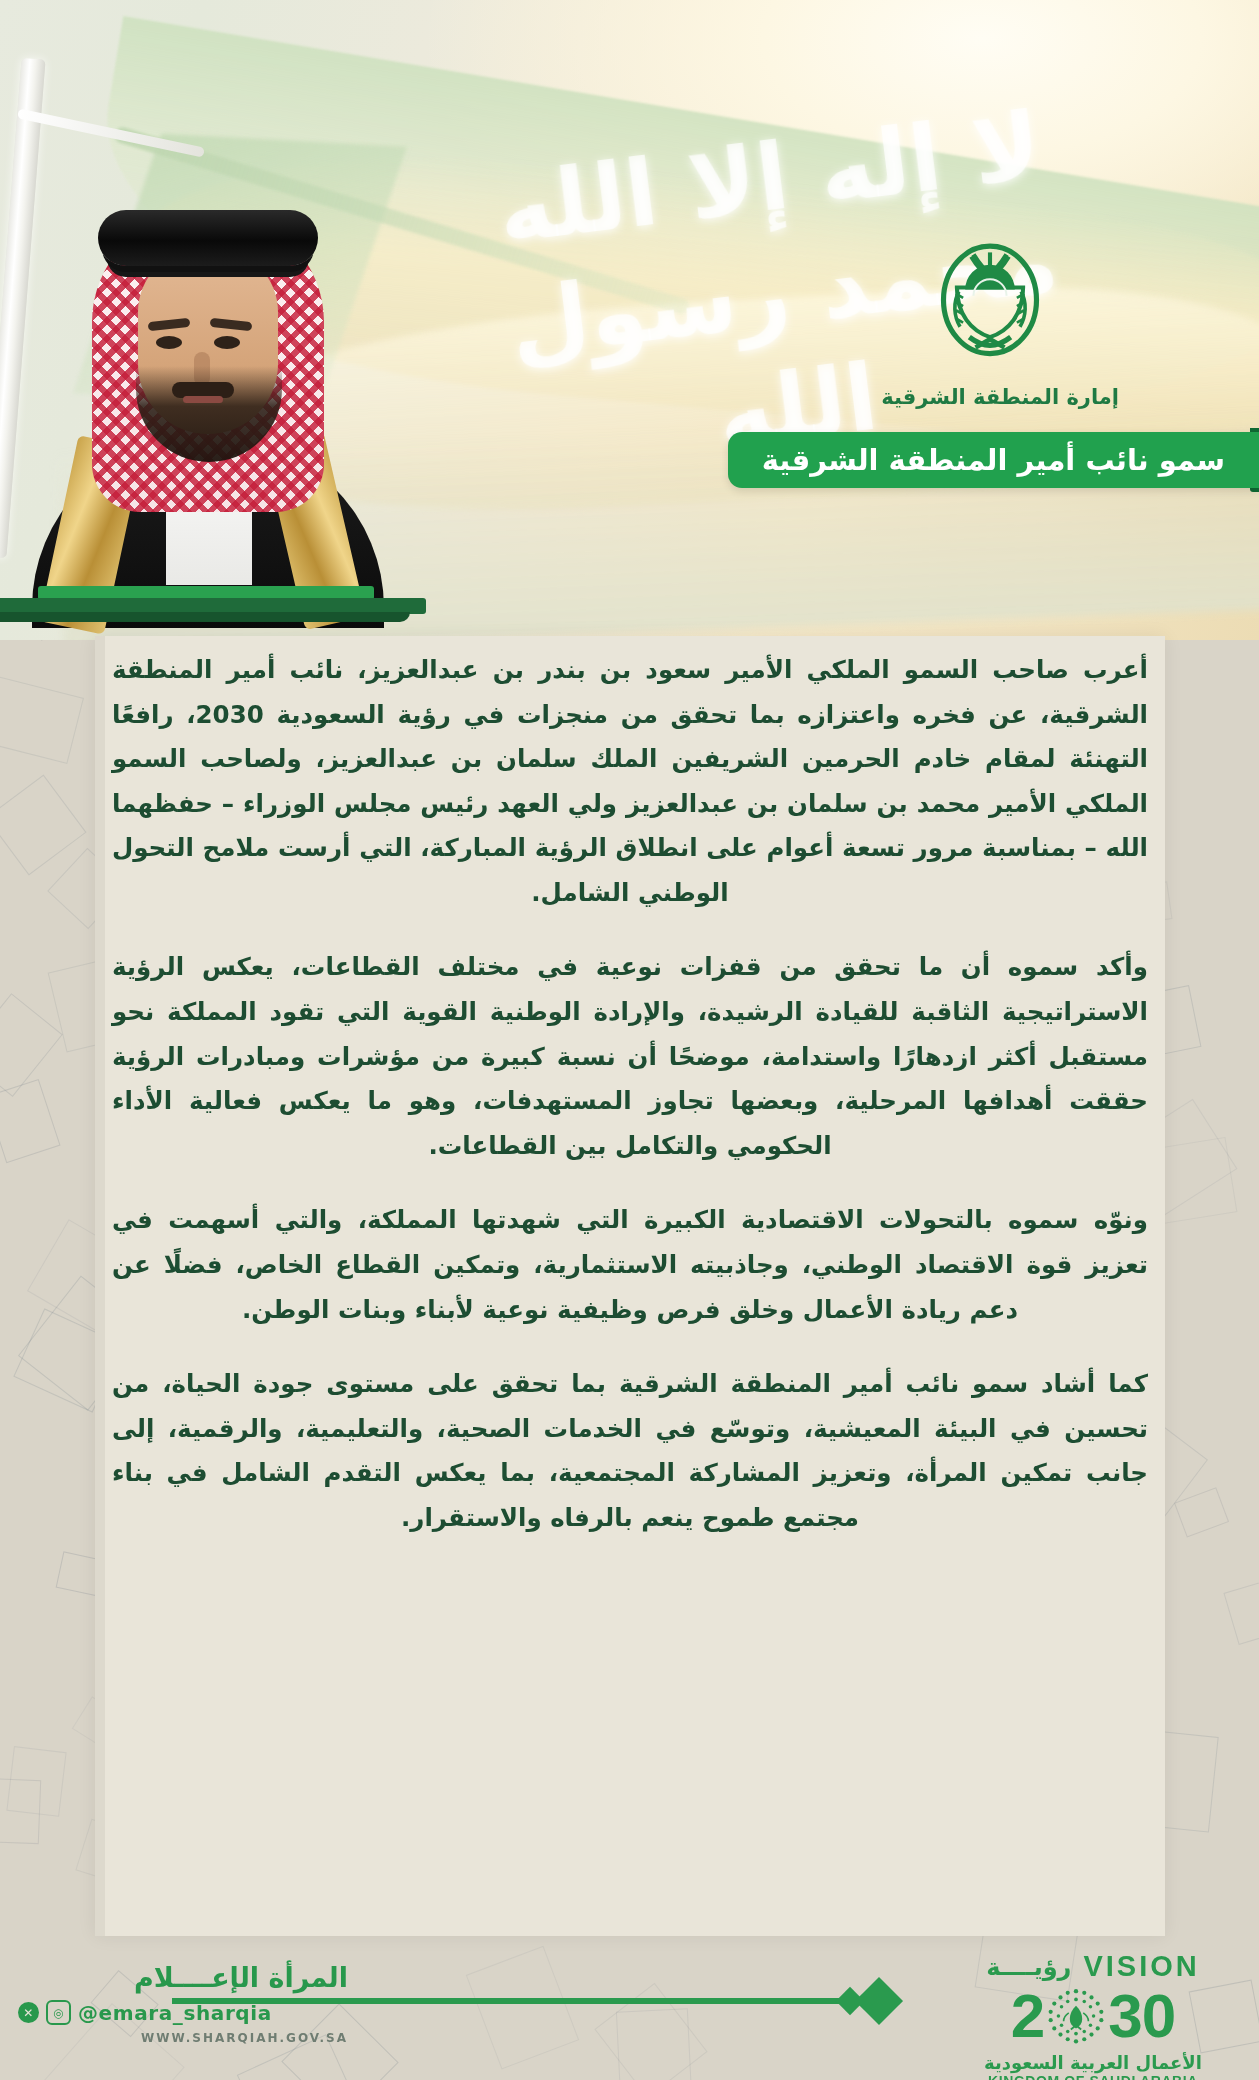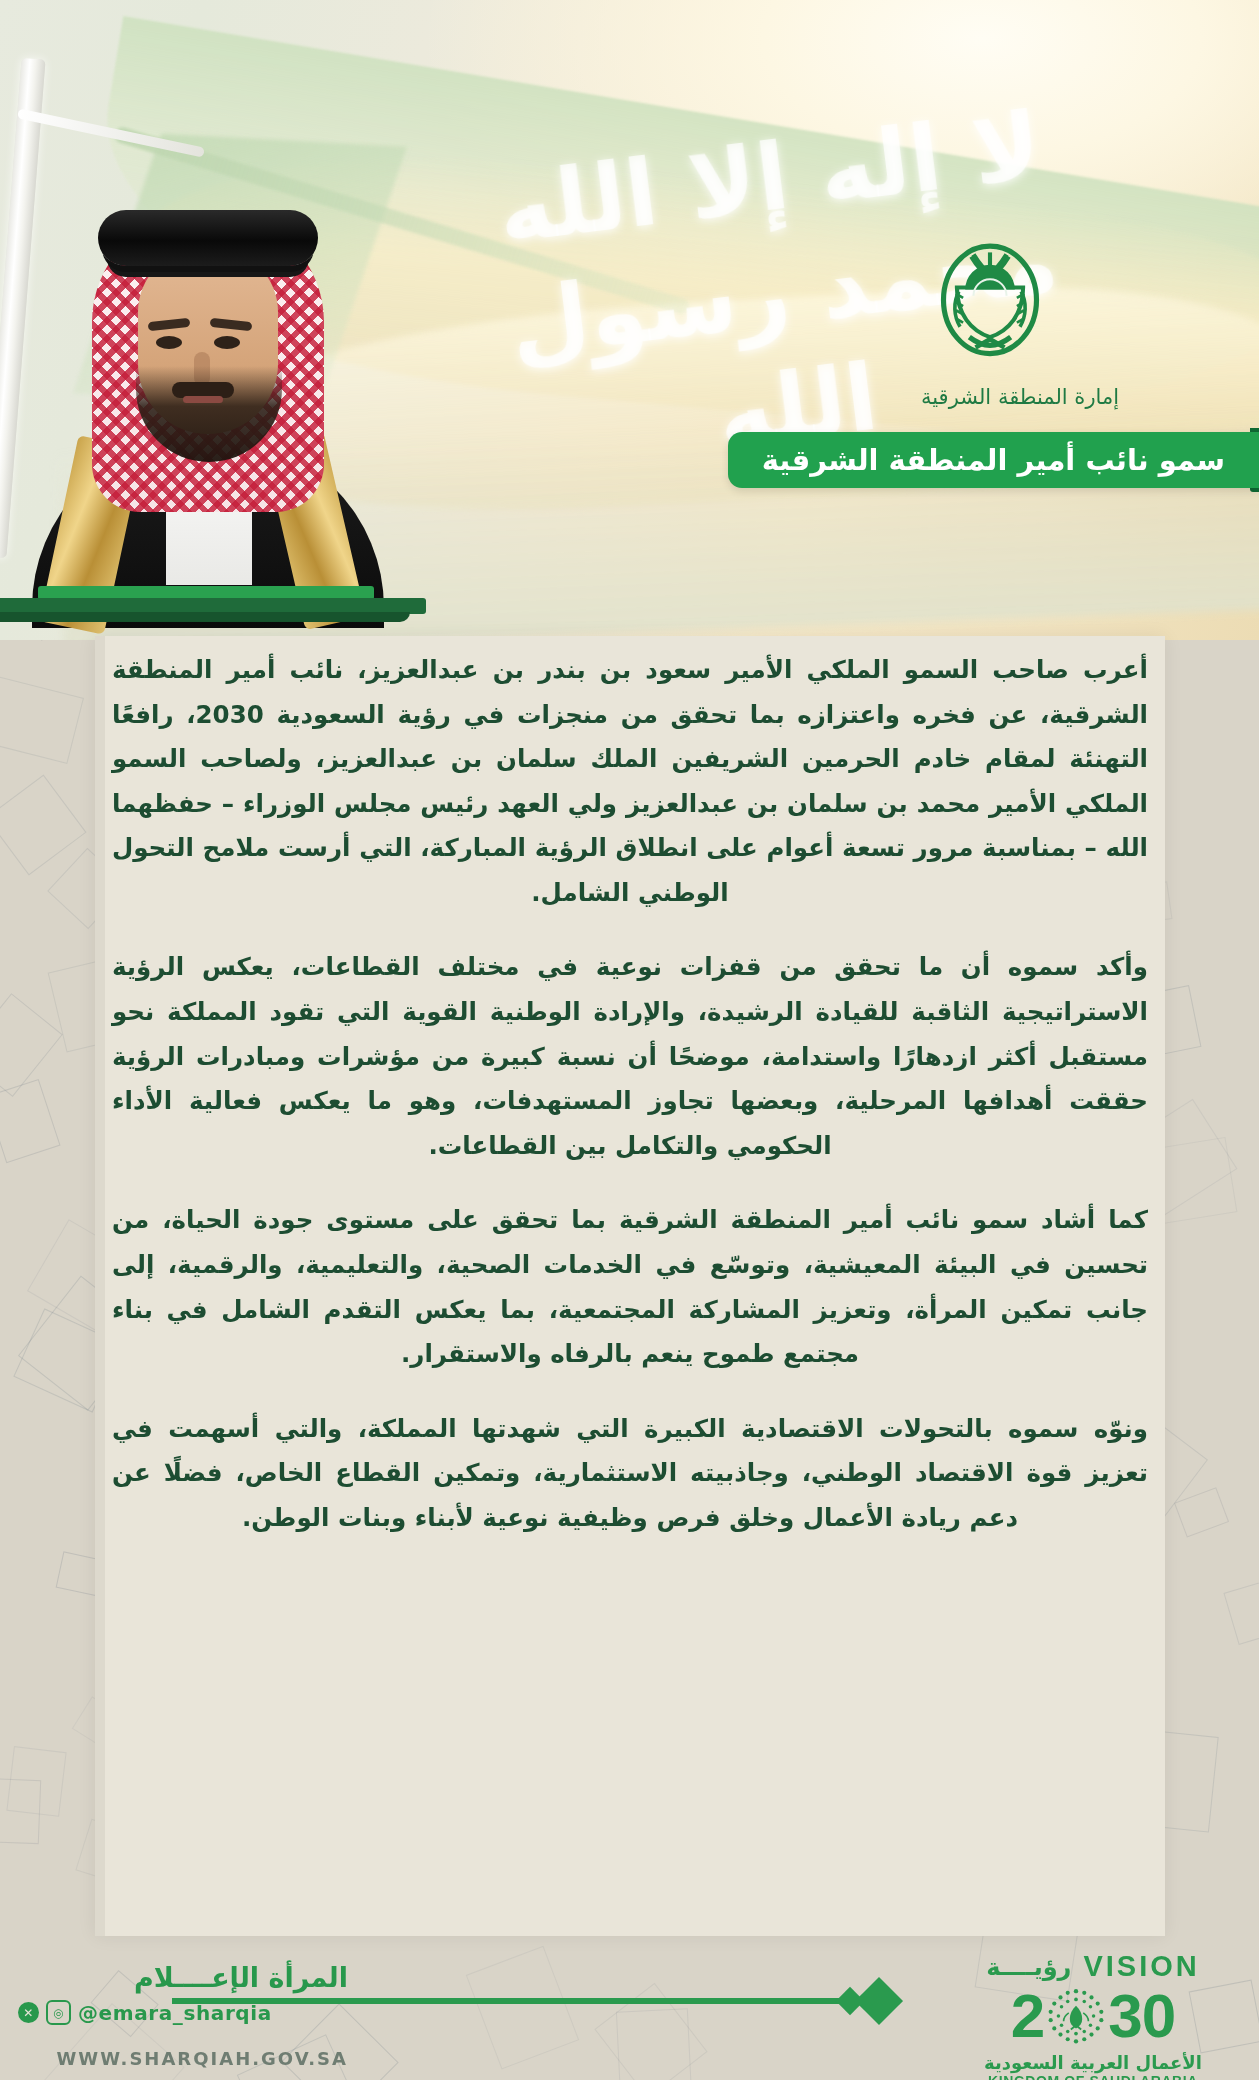--- a/index.html
+++ b/index.html
@@ -175,21 +175,21 @@
     background:#17542d;border-radius:0 0 16px 16px;
   }
 
   
   .emblem{
     position:absolute;right:207px;top:240px;width:124px;height:124px;
   }
   .emblem svg{display:block;}
   .emblem-caption{
     position:absolute;right:140px;top:385px;
-    color:#1f7a43;font-size:21px;font-weight:400;
+    color:#1f7a43;font-size:21px;font-weight:700;
     direction:rtl;letter-spacing:.3px;
     white-space:nowrap;
   }
 
   
   .banner{
     position:absolute;right:0;top:432px;
     height:56px;
     background:#21a14e;
     border-radius:14px 0 0 14px;
@@ -249,21 +249,21 @@
   .media{
     position:absolute;left:18px;top:28px;direction:rtl;text-align:right;width:330px;
   }
   .media-title{color:#28984c;font-size:27px;font-weight:700;line-height:1;letter-spacing:1px;}
   .media-handle{
     display:flex;align-items:center;gap:7px;margin-top:9px;direction:ltr;
     color:#28984c;font-size:20px;font-weight:700;letter-spacing:.6px;
   }
   .sicon{width:21px;height:21px;border-radius:50%;background:#28984c;display:inline-flex;align-items:center;justify-content:center;color:#e9e5d9;font-size:12px;font-weight:700;line-height:1;}
   .sicon.ig{background:transparent;border:2.5px solid #28984c;color:#28984c;border-radius:6px;}
-  .media-url{margin-top:23px;color:#6f7d72;font-size:18px;font-weight:700;letter-spacing:2px;direction:ltr;}
+  .media-url{margin-top:6px;color:#6f7d72;font-size:12px;font-weight:700;letter-spacing:2px;direction:ltr;}
 
   
   .vision{position:absolute;right:26px;top:14px;width:280px;text-align:center;direction:rtl;}
   .v-top{display:flex;align-items:center;justify-content:center;gap:12px;color:#2a9a4e;font-weight:700;}
   .v-vision{font-size:29px;letter-spacing:3px;font-family:"Liberation Sans",sans-serif;direction:ltr;}
   .v-ruya{font-size:24px;letter-spacing:2px;}
   .v-num{display:flex;align-items:center;justify-content:center;color:#2a9a4e;font-weight:700;font-size:62px;line-height:1;letter-spacing:-1px;font-family:"Liberation Sans",sans-serif;direction:ltr;margin-top:2px;}
   .v-palm{width:62px;height:62px;margin:0 1px;display:inline-block;}
   .v-ar{color:#2a9a4e;font-size:18px;font-weight:700;margin-top:5px;}
   .v-en{color:#2a9a4e;font-size:14px;font-weight:700;letter-spacing:.6px;font-family:"Liberation Sans",sans-serif;direction:ltr;}
@@ -484,22 +484,22 @@
   <div class="banner">
     <span class="banner-text">سمو نائب أمير المنطقة الشرقية</span>
   </div>
 
 
   <div class="card"></div>
   <div class="card-strip"></div>
   <div class="body" id="body-text">
       <p class="para">أعرب صاحب السمو الملكي الأمير سعود بن بندر بن عبدالعزيز، نائب أمير المنطقة الشرقية، عن فخره واعتزازه بما تحقق من منجزات في رؤية السعودية 2030، رافعًا التهنئة لمقام خادم الحرمين الشريفين الملك سلمان بن عبدالعزيز، ولصاحب السمو الملكي الأمير محمد بن سلمان بن عبدالعزيز ولي العهد رئيس مجلس الوزراء – حفظهما الله – بمناسبة مرور تسعة أعوام على انطلاق الرؤية المباركة، التي أرست ملامح التحول الوطني الشامل.</p>
       <p class="para">وأكد سموه أن ما تحقق من قفزات نوعية في مختلف القطاعات، يعكس الرؤية الاستراتيجية الثاقبة للقيادة الرشيدة، والإرادة الوطنية القوية التي تقود المملكة نحو مستقبل أكثر ازدهارًا واستدامة، موضحًا أن نسبة كبيرة من مؤشرات ومبادرات الرؤية حققت أهدافها المرحلية، وبعضها تجاوز المستهدفات، وهو ما يعكس فعالية الأداء الحكومي والتكامل بين القطاعات.</p>
+      <p class="para">ونوّه سموه بالتحولات الاقتصادية الكبيرة التي شهدتها المملكة، والتي أسهمت في تعزيز قوة الاقتصاد الوطني، وجاذبيته الاستثمارية، وتمكين القطاع الخاص، فضلًا عن دعم ريادة الأعمال وخلق فرص وظيفية نوعية لأبناء وبنات الوطن.</p>
       <p class="para">كما أشاد سمو نائب أمير المنطقة الشرقية بما تحقق على مستوى جودة الحياة، من تحسين في البيئة المعيشية، وتوسّع في الخدمات الصحية، والتعليمية، والرقمية، إلى جانب تمكين المرأة، وتعزيز المشاركة المجتمعية، بما يعكس التقدم الشامل في بناء مجتمع طموح ينعم بالرفاه والاستقرار.</p>
-      <p class="para">ونوّه سموه بالتحولات الاقتصادية الكبيرة التي شهدتها المملكة، والتي أسهمت في تعزيز قوة الاقتصاد الوطني، وجاذبيته الاستثمارية، وتمكين القطاع الخاص، فضلًا عن دعم ريادة الأعمال وخلق فرص وظيفية نوعية لأبناء وبنات الوطن.</p>
     </div>
 
   <div class="footer">
     <div class="footer-line"></div>
     <div class="fd-b"></div>
     <div class="fd-a"></div>
 
     <div class="media">
       <div class="media-title">المرأة الإعــــلام</div>
       <div class="media-handle">

